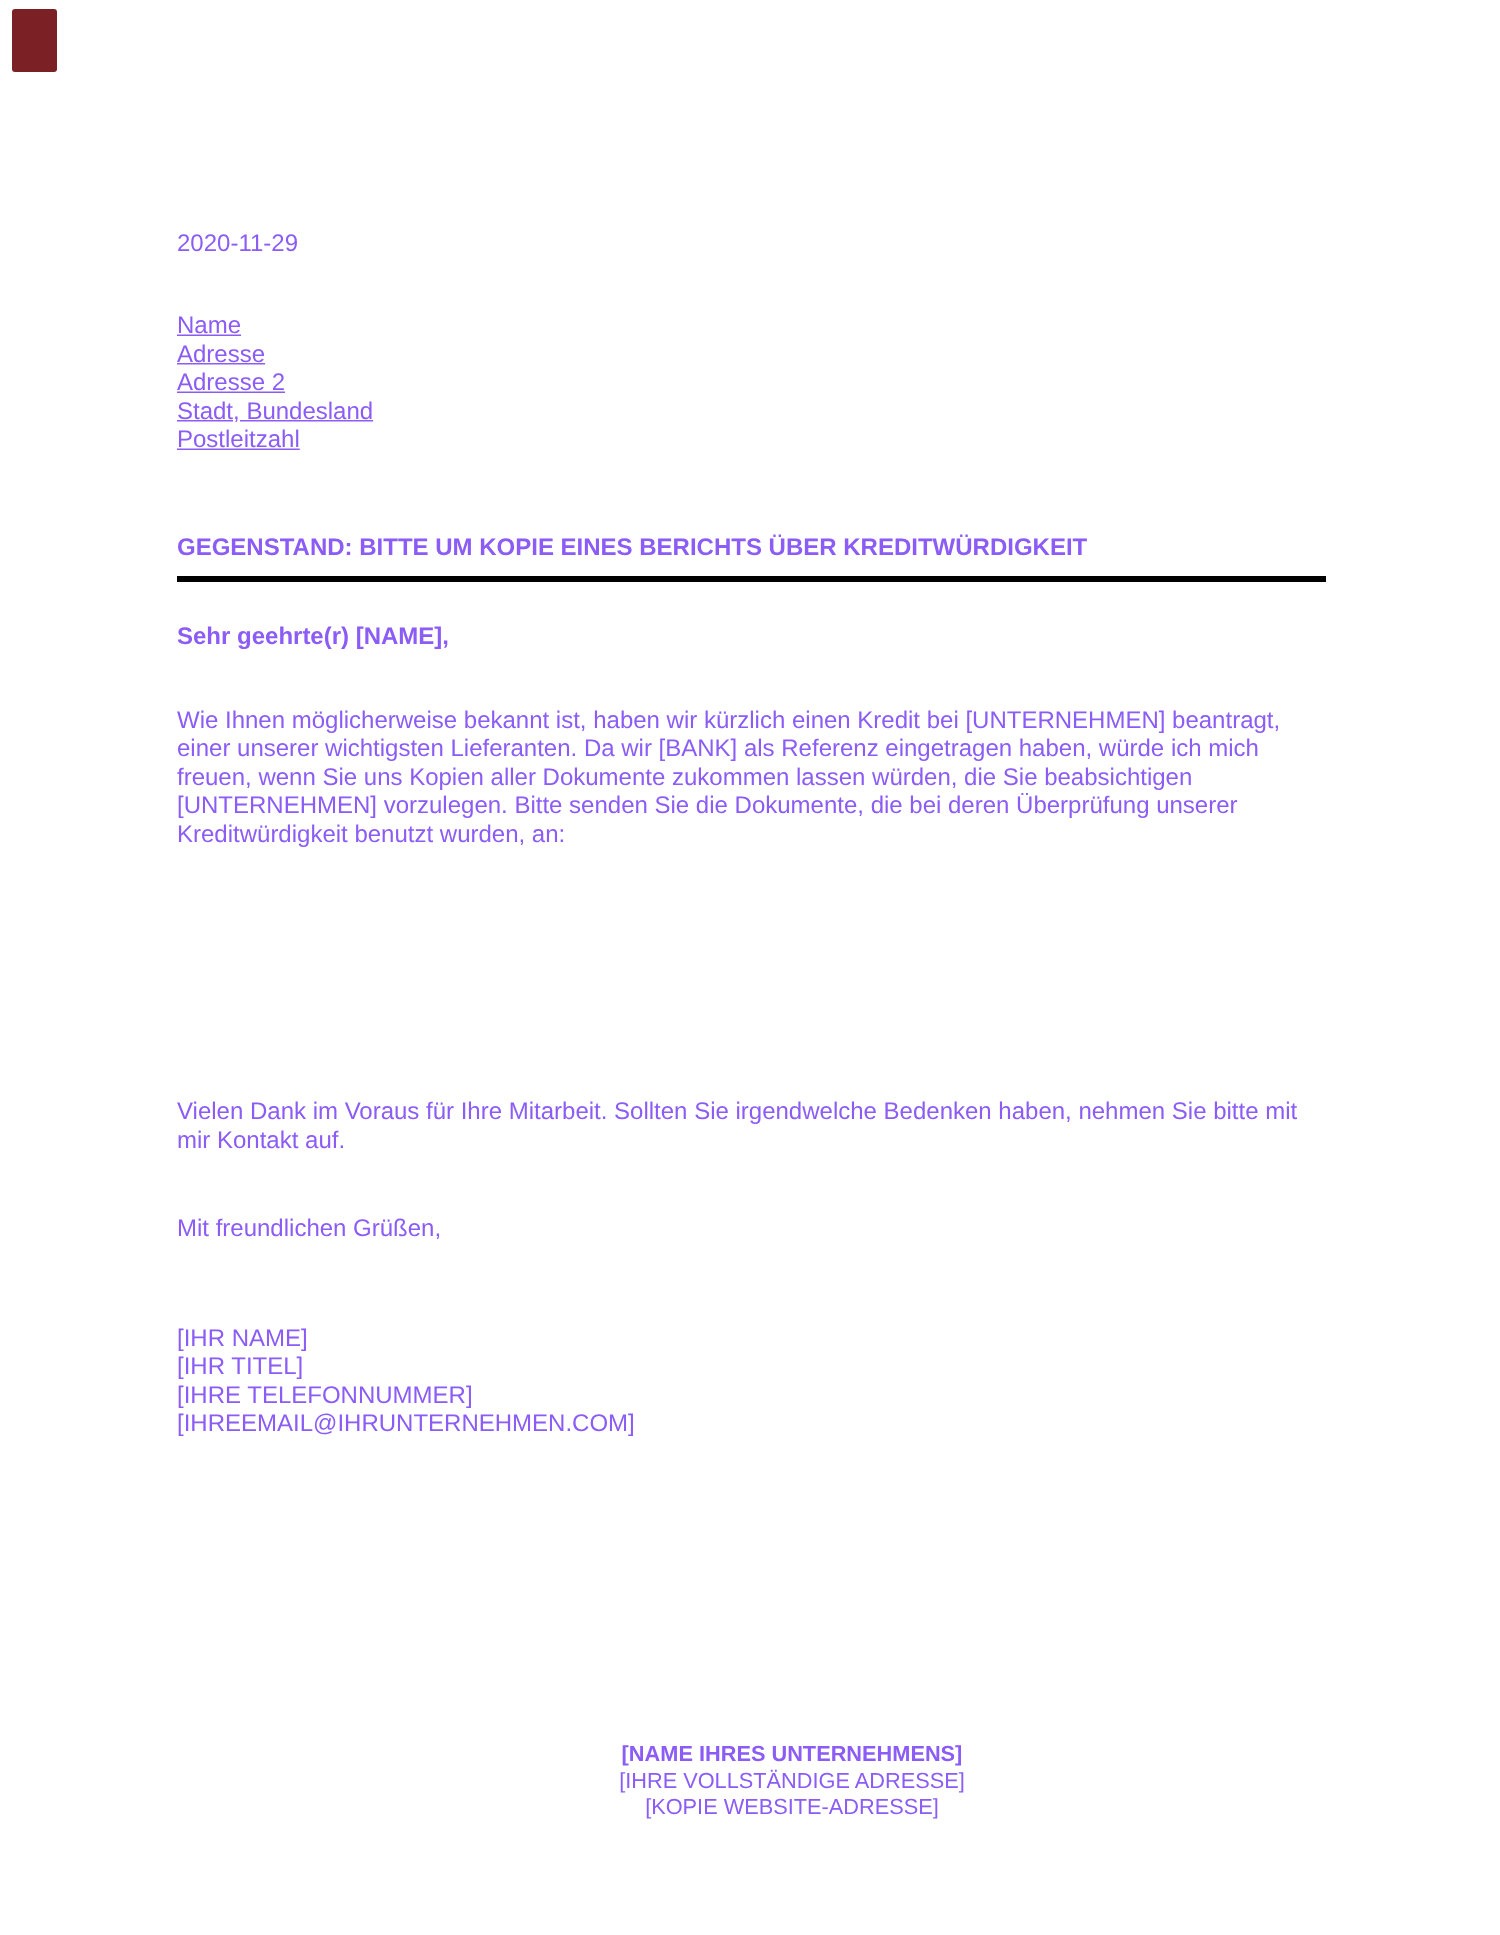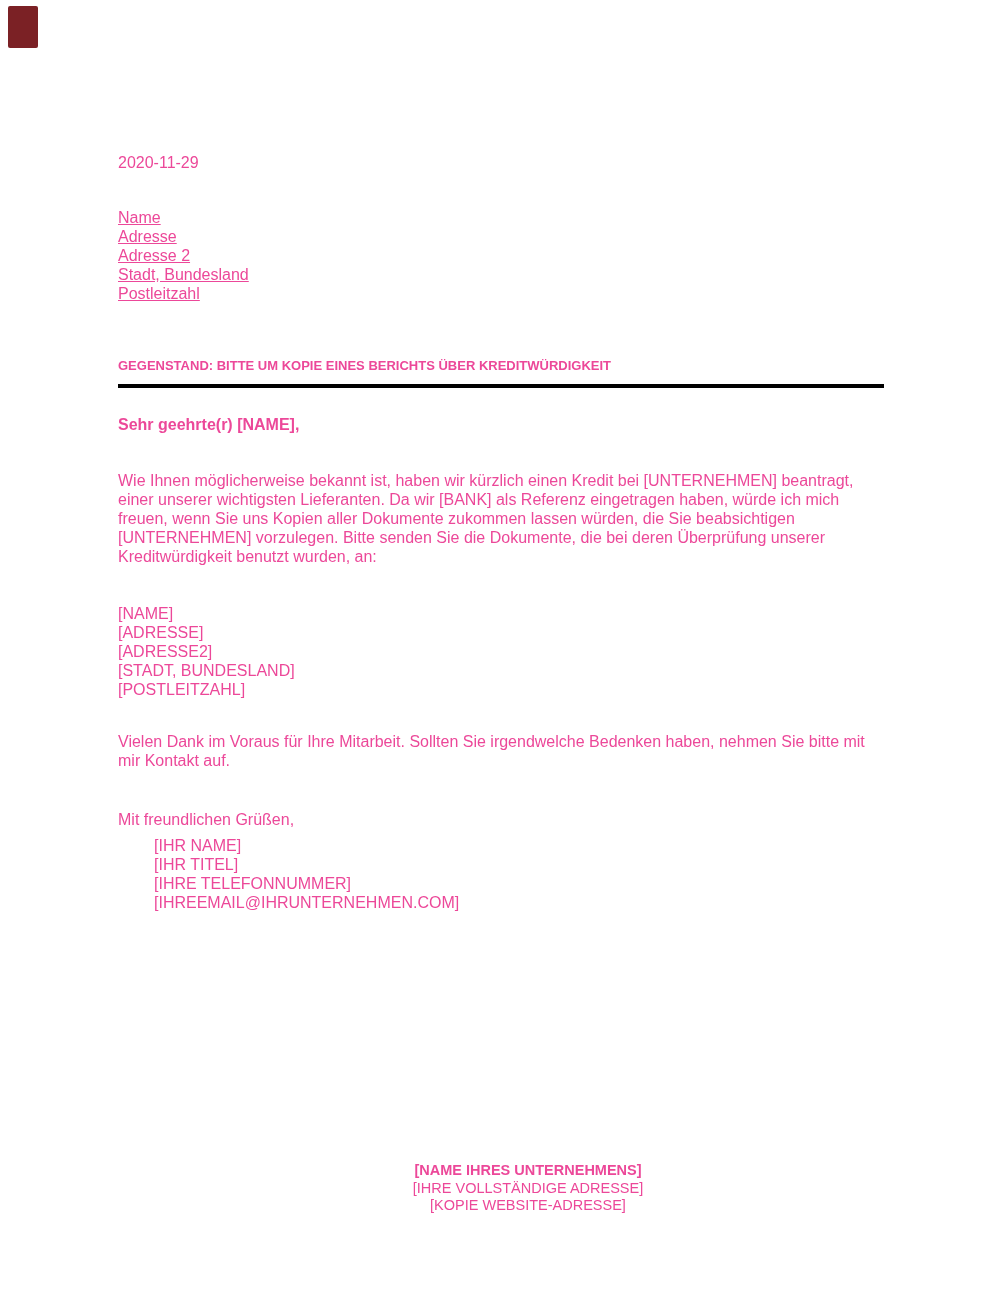--- a/index.html
+++ b/index.html
@@ -30,53 +30,53 @@
     width: 790px;
     font-size: 16px;
     line-height: 19px;
     white-space: pre-line;
   }
   .date-line      { top: 153px; }
   .recipient      { top: 208px; text-decoration: underline; }
   .subject-line   {
     top: 356px;
     font-weight: bold;
-    font-size: 13px;
+    font-size: 16px;
     line-height: 20px;
     white-space: nowrap;
   }
   .subject-rule {
     position: absolute;
     left: 118px;
     top: 384px;
     width: 766px;
     height: 4px;
   }
   .salutation     { top: 415px; font-weight: bold; }
   .body-para-1    { top: 471px; }
   .address-block  { top: 604px; }
   .body-para-2    { top: 732px; }
   .closing        { top: 810px; }
-  .signature      { top: 836px; margin-left: 36px; }
+  .signature      { top: 883px; }
   .footer {
     position: absolute;
     left: 0;
     top: 1162px;
     width: 1000px;
     text-align: center;
     font-size: 14.5px;
     line-height: 17.5px;
     padding-left: 28px;
   }
   .footer .company-name { font-weight: bold; }
 </style>
 </head>
 <body>
 
-<div class="page" style="color: #ec4899;">
+<div class="page" style="color: #8b5cf6;">
 
   <div class="logo-placeholder" style="background: rgb(123, 33, 37);"></div>
 
   <div class="textblock date-line">2020-11-29</div>
 
   <div class="textblock recipient">Name
 Adresse
 Adresse 2
 Stadt, Bundesland
 Postleitzahl</div>
@@ -86,25 +86,20 @@
   <div class="subject-rule" style="background: rgb(0, 0, 0);"></div>
 
   <div class="textblock salutation">Sehr geehrte(r) [NAME],</div>
 
   <div class="textblock body-para-1">Wie Ihnen möglicherweise bekannt ist, haben wir kürzlich einen Kredit bei [UNTERNEHMEN] beantragt,
 einer unserer wichtigsten Lieferanten. Da wir [BANK] als Referenz eingetragen haben, würde ich mich
 freuen, wenn Sie uns Kopien aller Dokumente zukommen lassen würden, die Sie beabsichtigen
 [UNTERNEHMEN] vorzulegen. Bitte senden Sie die Dokumente, die bei deren Überprüfung unserer
 Kreditwürdigkeit benutzt wurden, an:</div>
 
-  <div class="textblock address-block">[NAME]
-[ADRESSE]
-[ADRESSE2]
-[STADT, BUNDESLAND]
-[POSTLEITZAHL]</div>
 
   <div class="textblock body-para-2">Vielen Dank im Voraus für Ihre Mitarbeit. Sollten Sie irgendwelche Bedenken haben, nehmen Sie bitte mit
 mir Kontakt auf.</div>
 
   <div class="textblock closing">Mit freundlichen Grüßen,</div>
 
   <div class="textblock signature">[IHR NAME]
 [IHR TITEL]
 [IHRE TELEFONNUMMER]
 [IHREEMAIL@IHRUNTERNEHMEN.COM]</div>

